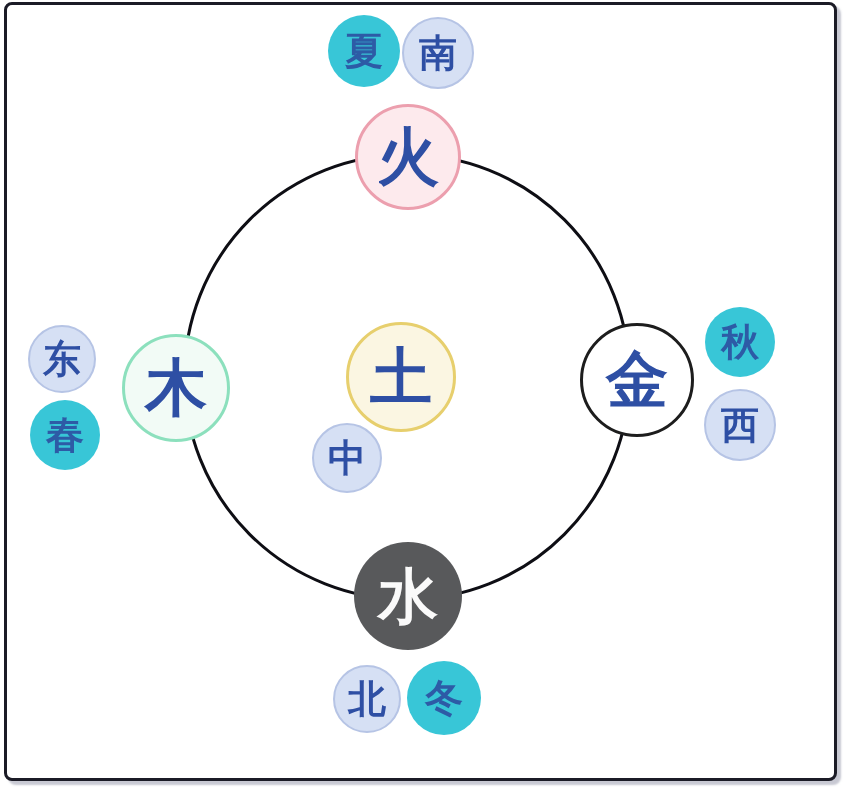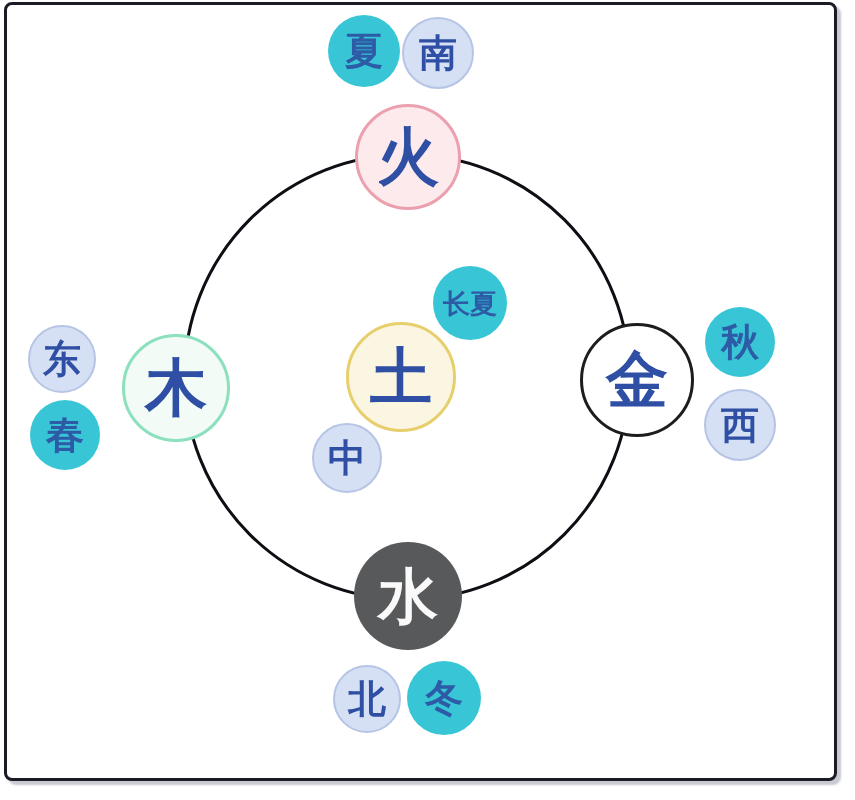--- a/index.html
+++ b/index.html
@@ -98,23 +98,20 @@
   <div class="node element metal">
     <span>金</span>
   </div>
   <div class="node element water">
     <span>水</span>
   </div>
 
   <div class="node satellite season summer">
     <span>夏</span>
   </div>
-  <div class="node satellite season late-summer">
-    <span>长夏</span>
-  </div>
   <div class="node satellite season autumn">
     <span>秋</span>
   </div>
   <div class="node satellite season winter">
     <span>冬</span>
   </div>
   <div class="node satellite season spring">
     <span>春</span>
   </div>
 

